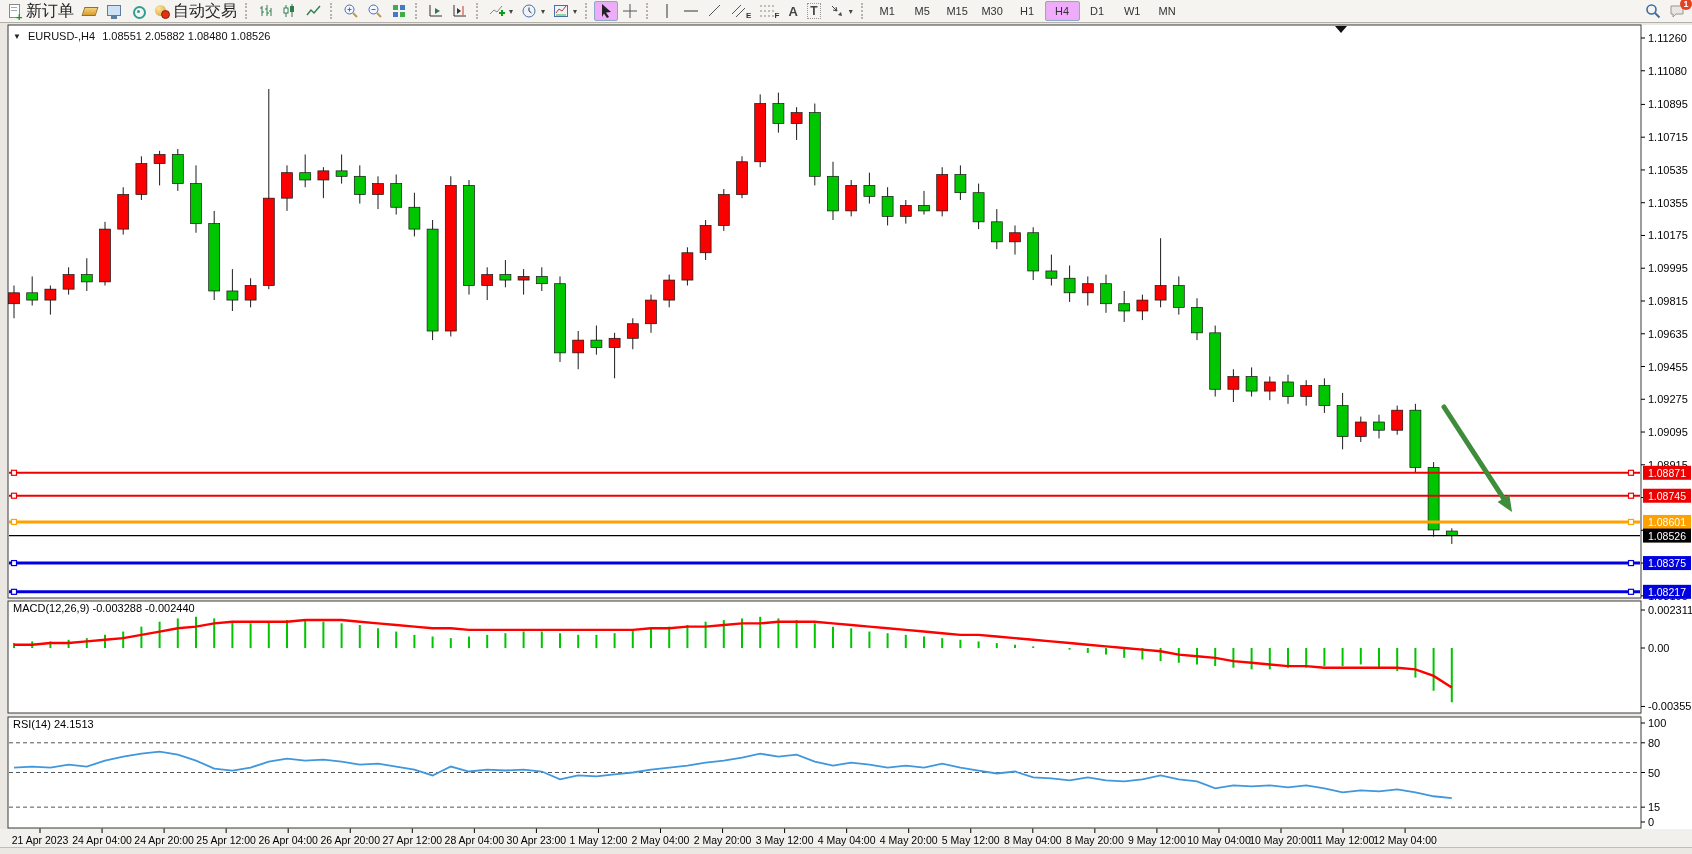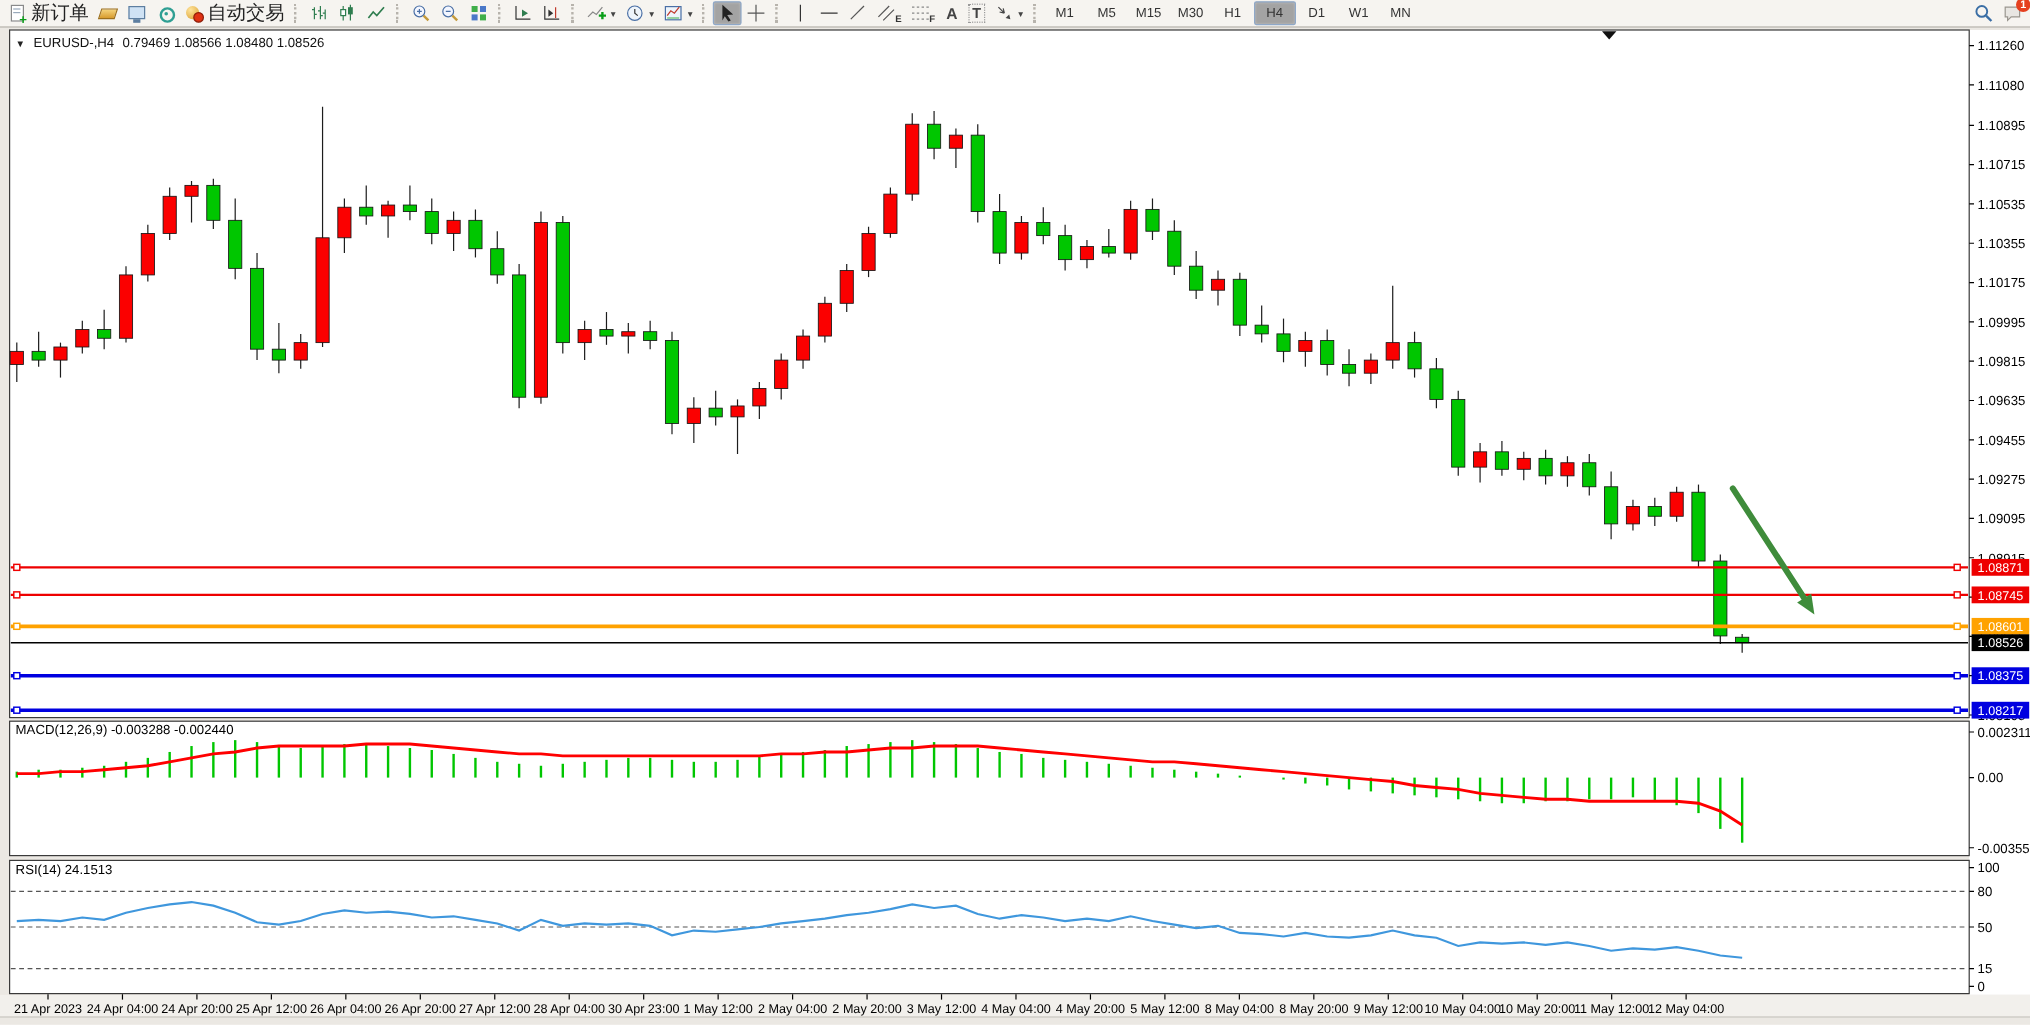--- a/index.html
+++ b/index.html
@@ -1,21 +1,21 @@
 <!DOCTYPE html>
 <html><head>
 <meta charset="utf-8">
 <style>
   html,body{margin:0;padding:0}
   body{width:1692px;height:854px;background:#ebe8e3;font-family:"Liberation Sans",sans-serif;overflow:hidden;position:relative}
   
   .toolbar{position:absolute;left:0;top:0;width:1692px;height:23px;background:#f6f4f0;border-bottom:1px solid #b3b0aa;display:flex;align-items:center;padding:0 3px;box-sizing:border-box;z-index:10}
   .grip{width:3px;height:16px;border-left:2px dotted #b7b3ac;margin:0 4px}
   .tbtn{height:20px;min-width:20px;display:flex;align-items:center;justify-content:center;gap:3px;padding:0 3px;border:1px solid transparent;border-radius:2px;color:#222;cursor:default;box-sizing:border-box}
-  .tbtn.sel{background:#a3a3a3;border-color:#8fa8c8;box-shadow:inset 0 0 2px #c5c5c5}
+  .tbtn.sel{background:#f0abfc;border-color:#8fa8c8;box-shadow:inset 0 0 2px #c5c5c5}
   .tlabel{font-size:16px;white-space:nowrap}
   .tf{font-size:11px;color:#333;width:27px;text-align:center}
   .caret{font-size:8px;color:#444;margin-left:1px}
   .ltr{font-size:11px;font-weight:bold;color:#333}
   .spacer{flex:1}
   
   .ic{width:16px;height:16px;display:block;position:relative}
   .doc{position:absolute;left:2px;top:1px;width:9px;height:12px;background:#fff;border:1px solid #8a8a8a}
   .doc i{position:absolute;left:1px;top:2px;width:6px;border-top:1px solid #9ab}
   .doc i+i{top:5px}
@@ -252,21 +252,21 @@
     <svg class="ic" viewBox="0 0 16 16">
         <path d="M2 3h12v8H7l-3 3v-3H2z" fill="#e8e6e2" stroke="#9a968f"></path>
       </svg>
     <span class="badge">1</span>
   </div>
 </div>
 
 <div class="cht">
   <span class="tri">▼</span>
   <span>EURUSD-,H4</span>
-  <span>0.79469  1.08566  1.08480  1.08526</span>
+  <span>1.08551  2.05882  1.08480  1.08526</span>
 </div>
 
 <svg id="chart-svg" width="1692" height="831" viewBox="0 23 1692 831" style="position:absolute;left:0;top:23px">
     <rect x="1641" y="25" width="51" height="804" fill="#ffffff"></rect>
     <rect x="0" y="829" width="1692" height="18" fill="#f2f0ec"></rect>
     <line x1="0" y1="847.5" x2="1692" y2="847.5" stroke="#c2bfb9"></line>
     <rect x="8" y="25" width="1633" height="573" fill="#fff" stroke="#3a3a3a" stroke-width="1"></rect>
     <rect x="8" y="601" width="1633" height="112" fill="#fff" stroke="#3a3a3a" stroke-width="1"></rect>
     <rect x="8" y="717" width="1633" height="111" fill="#fff" stroke="#3a3a3a" stroke-width="1"></rect>
     <g>

